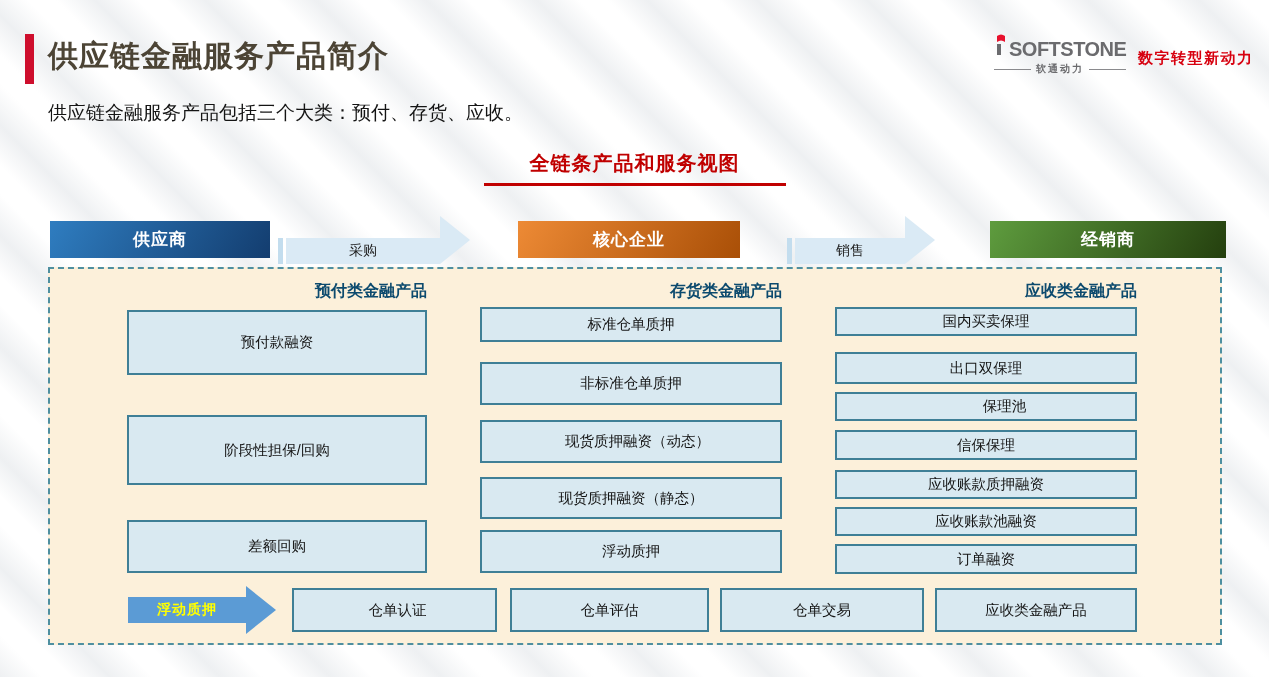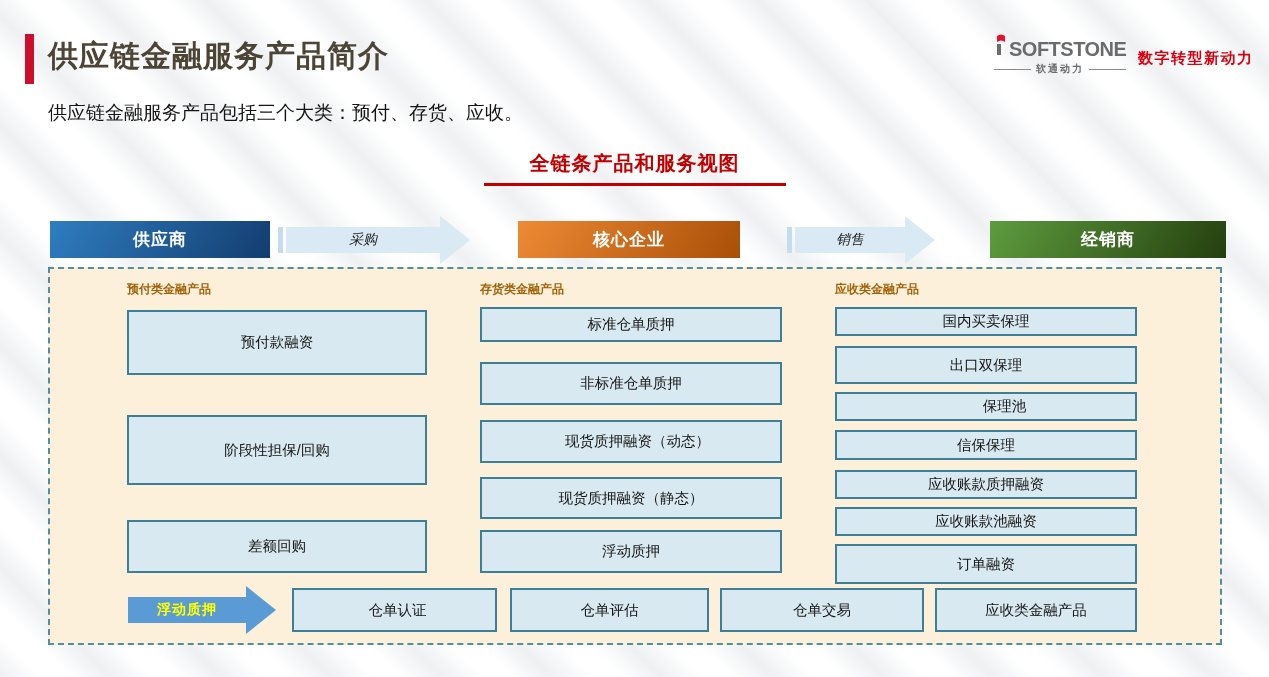--- a/index.html
+++ b/index.html
@@ -45,65 +45,65 @@
   
   .flow-node {
     position:absolute; top:221px; height:37px;
     display:flex; align-items:center; justify-content:center;
     color:#fff; font-size:17px; font-weight:bold; letter-spacing:1px;
   }
   .node-supplier   { left:50px;  width:220px; background:linear-gradient(120deg,#2F7DC0 0%,#133D6F 100%); }
   .node-core       { left:518px; width:222px; background:linear-gradient(120deg,#ED8A35 0%,#A94F07 100%); }
   .node-distributor{ left:990px; width:236px; background:linear-gradient(120deg,#5E9C3E 0%,#243F0E 100%); }
 
-  .parrow { position:absolute; top:215px; height:49px; display:flex; align-items:center;font-style:italic; }
+  .parrow { position:absolute; top:215px; height:49px; display:flex; align-items:flex-end; }
   .parrow-1 { left:278px; width:192px; }
   .parrow-2 { left:787px; width:148px; }
   .parrow .stripe { width:5px; height:26px; background:#C3DDEE; margin-right:3px; }
   .parrow .pbody {
     flex:1; height:26px; background:#DAEAF5;
     display:flex; align-items:center; justify-content:center;
     font-size:14px; color:#222;
   }
   .parrow .phead { width:0; height:0; border-top:24px solid transparent; border-bottom:24px solid transparent; border-left:30px solid #DAEAF5; }
 
   
   .panel {
     position:absolute; left:48px; top:267px; width:1174px; height:378px;
     background:#FCF0DA; border:2px dashed #4E8FA0;
   }
   .col { position:absolute; top:0; bottom:0; }
   .col1 { left:77px;  width:300px; }
   .col2 { left:430px; width:302px; }
   .col3 { left:785px; width:302px; }
-  .col-title { position:absolute; top:12px; left:0; width:100%; text-align:left; font-size:12px; font-weight:bold; color:#a16207; }
+  .col-title { position:absolute; top:12px; left:0; width:100%; text-align:right; font-size:16px; font-weight:bold; color:#0c4a6e; }
 
   .pbox {
     position:absolute; left:0; right:0;
     background:#D9E9F1; border:2px solid #3F7F96;
     display:flex; align-items:center; justify-content:center;
     font-size:14.5px; color:#141414; text-align:center;
   }
   .col1 .b0 { top:41px;  height:65px; }
   .col1 .b1 { top:146px; height:70px; }
   .col1 .b2 { top:235px; height:53px;margin-top:16px; }
 
   .col2 .b0 { top:38px;  height:35px; }
   .col2 .b1 { top:93px;  height:43px; }
   .col2 .b2 { top:151px; height:43px;padding-left:13px; }
   .col2 .b3 { top:208px; height:42px; }
   .col2 .b4 { top:261px; height:43px; }
 
   .col3 .b0 { top:38px;  height:29px; }
-  .col3 .b1 { top:77px;  height:38px; }
+  .col3 .b1 { top:83px;  height:32px; }
   .col3 .b2 { top:123px; height:29px;padding-left:37px; }
   .col3 .b3 { top:161px; height:30px; }
   .col3 .b4 { top:201px; height:29px; }
   .col3 .b5 { top:238px; height:29px; }
-  .col3 .b6 { top:275px; height:40px; }
+  .col3 .b6 { top:275px; height:30px; }
 
   
   .special-arrow { position:absolute; left:78px; top:317px; height:48px; display:flex; align-items:center; }
   .sa-body {
     width:118px; height:26px; background:#5B9BD5;
     display:flex; align-items:center; justify-content:center;
     color:#FFFF00; font-size:14px; font-weight:bold; letter-spacing:1px;
   }
   .sa-head { width:0; height:0; border-top:24px solid transparent; border-bottom:24px solid transparent; border-left:30px solid #5B9BD5; }
 

